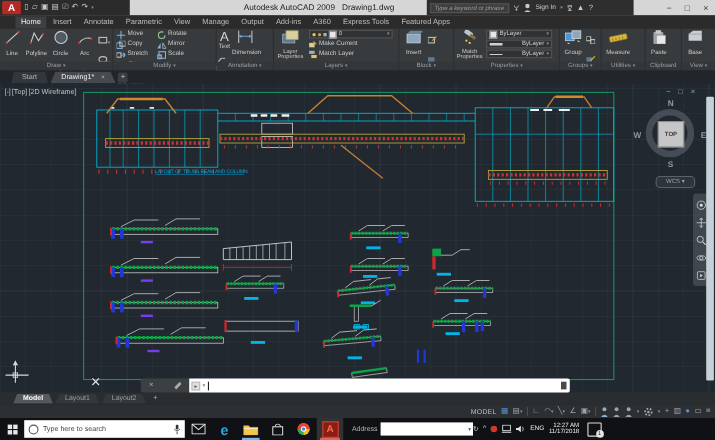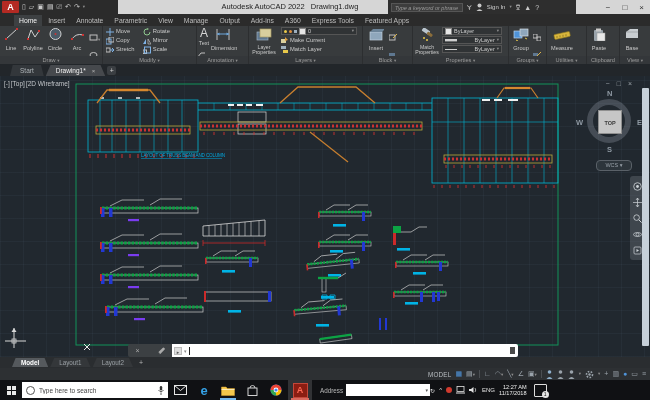--- a/index.html
+++ b/index.html
@@ -94,21 +94,21 @@
   .notif{position:relative;width:11px;height:11px;border:1px solid #ddd;border-radius:1px;margin:0 3px;}
   .notif .badge{position:absolute;right:-3px;bottom:-2px;width:7px;height:7px;background:#e6e6e6;color:#1a1a1a;border-radius:50%;font-size:5px;text-align:center;line-height:7px;}
 </style>
 </head>
 <body>
 
 <div id="app">
 
   <div class="titlebar">
     <div class="titletext">
-      <span>Autodesk AutoCAD 2022</span>&nbsp;&nbsp;&nbsp;<span>Drawing1.dwg</span>
+      <span>Autodesk AutoCAD 2009</span>&nbsp;&nbsp;&nbsp;<span>Drawing1.dwg</span>
     </div>
     <div class="qat">
       <div class="logo">A</div>
       <span class="qic">▯</span>
       <span class="qic">▱</span>
       <span class="qic">▣</span>
       <span class="qic">▤</span>
       <span class="qic">⎚</span>
       <span class="qic">↶</span>
       <span class="qic">↷</span>

